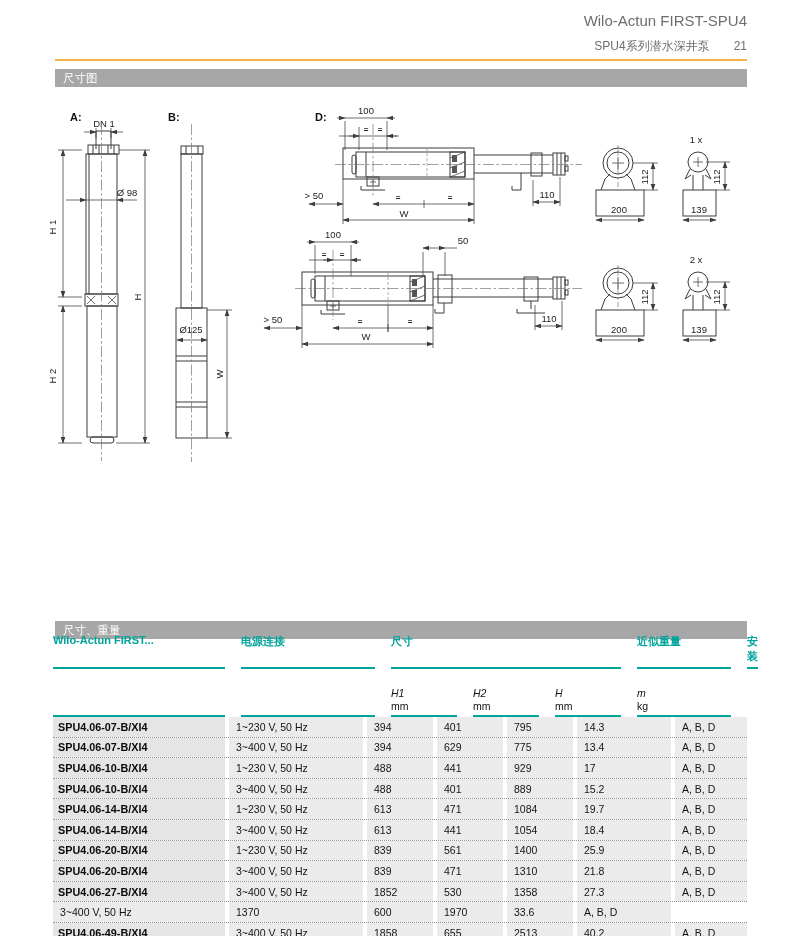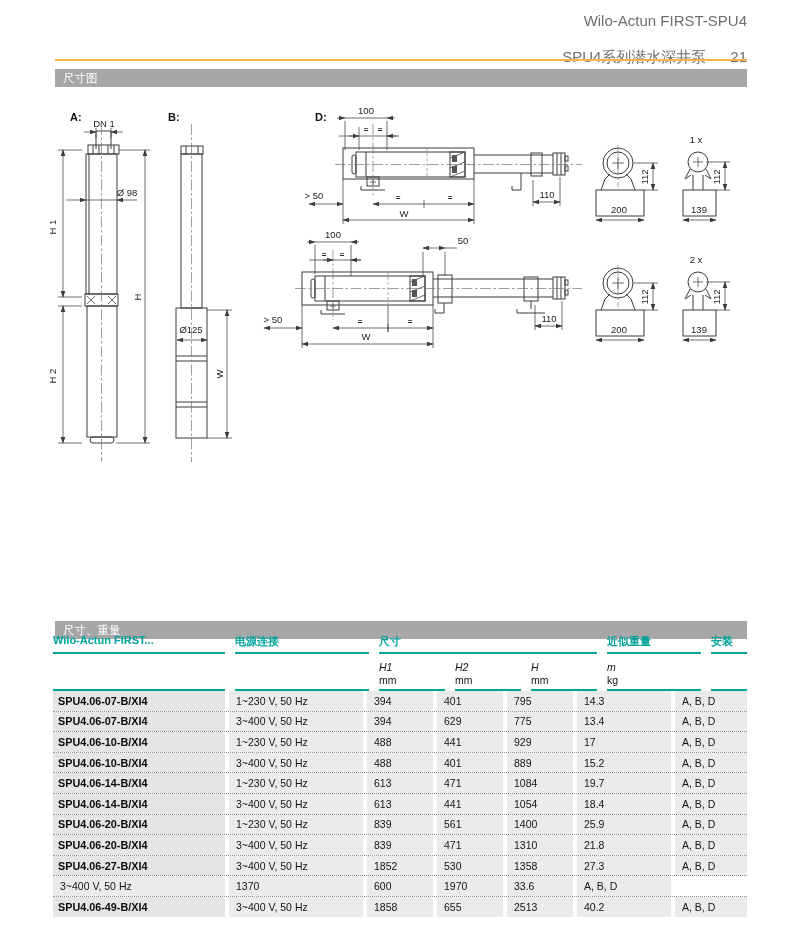--- a/index.html
+++ b/index.html
@@ -1,43 +1,43 @@
 <!DOCTYPE html>
 <html><head>
 <meta charset="utf-8">
 <style>
   html,body{margin:0;padding:0;background:#fff;}
   .page{position:relative;width:800px;height:936px;background:#fff;overflow:hidden;
         font-family:Liberation Sans, sans-serif;}
   
   .hdr{position:absolute;top:12px;right:53px;text-align:right;color:#6e6e6e;}
   .hdr .l1{font-size:15px;line-height:18px;}
-  .hdr .l2{font-size:15px;line-height:18px;margin-top:18px;}
+  .hdr .l2{font-size:12px;line-height:18px;margin-top:7px;}
   .hdr .pg{display:inline-block;margin-left:24px;}
   .rule{position:absolute;top:59px;left:55px;right:53px;height:2px;background:#f8b44b;}
   
   .secbar{position:absolute;left:55px;right:53px;height:18px;background:#a7a7a7;color:#fff;
           font-size:11.5px;line-height:18px;padding-left:8px;box-sizing:border-box;}
   #bar1{top:69px;}
   #bar2{top:621px;}
   svg.draw{position:absolute;left:0;top:0;}
   svg .o{fill:none;stroke:#3d3d3d;stroke-width:1;}
   svg .od{fill:none;stroke:#8a8a8a;stroke-width:.7;stroke-dasharray:3 2;}
   svg .d{fill:none;stroke:#3d3d3d;stroke-width:.75;}
   svg .cl{fill:none;stroke:#767676;stroke-width:.7;stroke-dasharray:11 2.5 2.5 2.5;}
   svg .t{font-size:9.5px;fill:#222;text-anchor:middle;}
   svg .te{font-size:8px;fill:#222;text-anchor:middle;font-weight:bold;}
   svg .tl{font-size:11px;font-weight:bold;fill:#111;}
   
   .tbl{position:absolute;left:53px;top:632px;width:694px;}
-  .grid{display:grid;grid-template-columns:172px 134px 66px 66px 66px 94px 1fr;column-gap:10px;}
+  .grid{display:grid;grid-template-columns:172px 134px 66px 66px 66px 94px 1fr;column-gap:16px;}
   .hrow>div{color:#00a49a;font-weight:bold;font-size:11px;padding:2px 0 3px 0;
             border-bottom:2px solid #00a49a;}
   .hrow .span3{grid-column:3 / span 3;}
-  .srow>div{border-bottom:2px solid #00a49a;padding-top:7px;padding-bottom:2px;font-size:10.5px;color:#111;}
+  .srow>div{border-bottom:2px solid #00a49a;padding-top:18px;padding-bottom:2px;font-size:10.5px;color:#111;}
   .srow .var{font-style:italic;line-height:13px;}
   .srow .unit{line-height:13px;}
   .trow{display:grid;grid-template-columns:172px 134px 66px 66px 66px 94px 1fr;column-gap:4px;height:19.6px;}
   .trow + .trow{border-top:1px dotted #909090;}
   .trow .c{background:#ebebeb;display:flex;align-items:center;padding-left:7px;
            font-size:10.5px;color:#141414;}
   .trow .c.model{background:#e5e5e5;font-weight:bold;font-size:10.8px;padding-left:5px;color:#0a0a0a;}
 </style>
 </head>
 <body>

